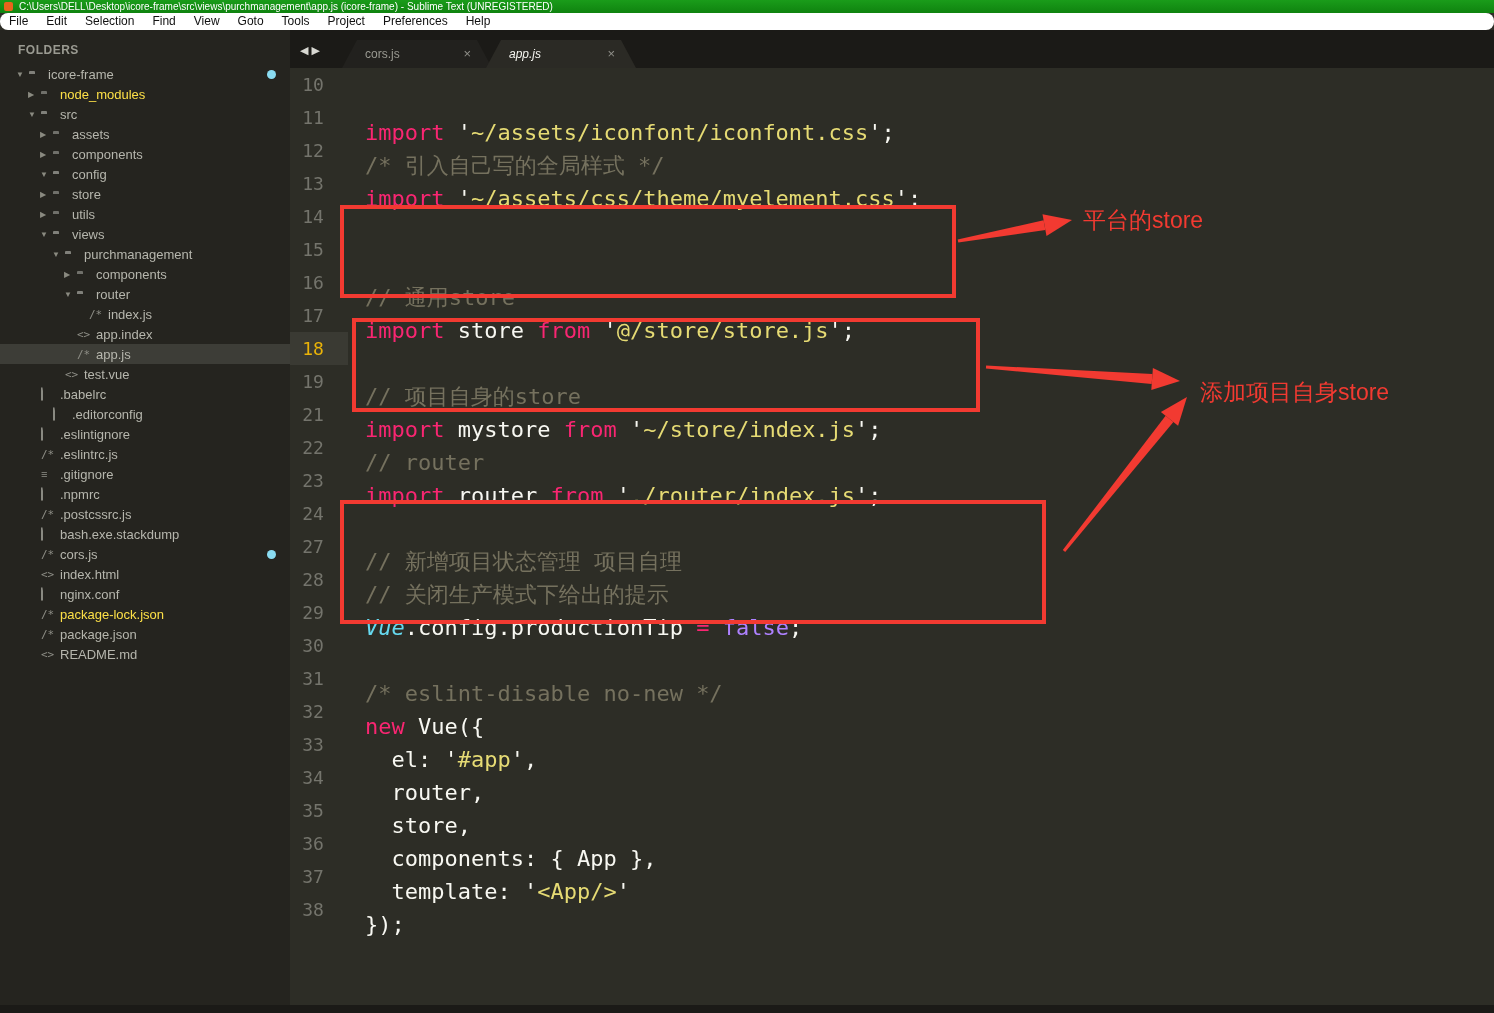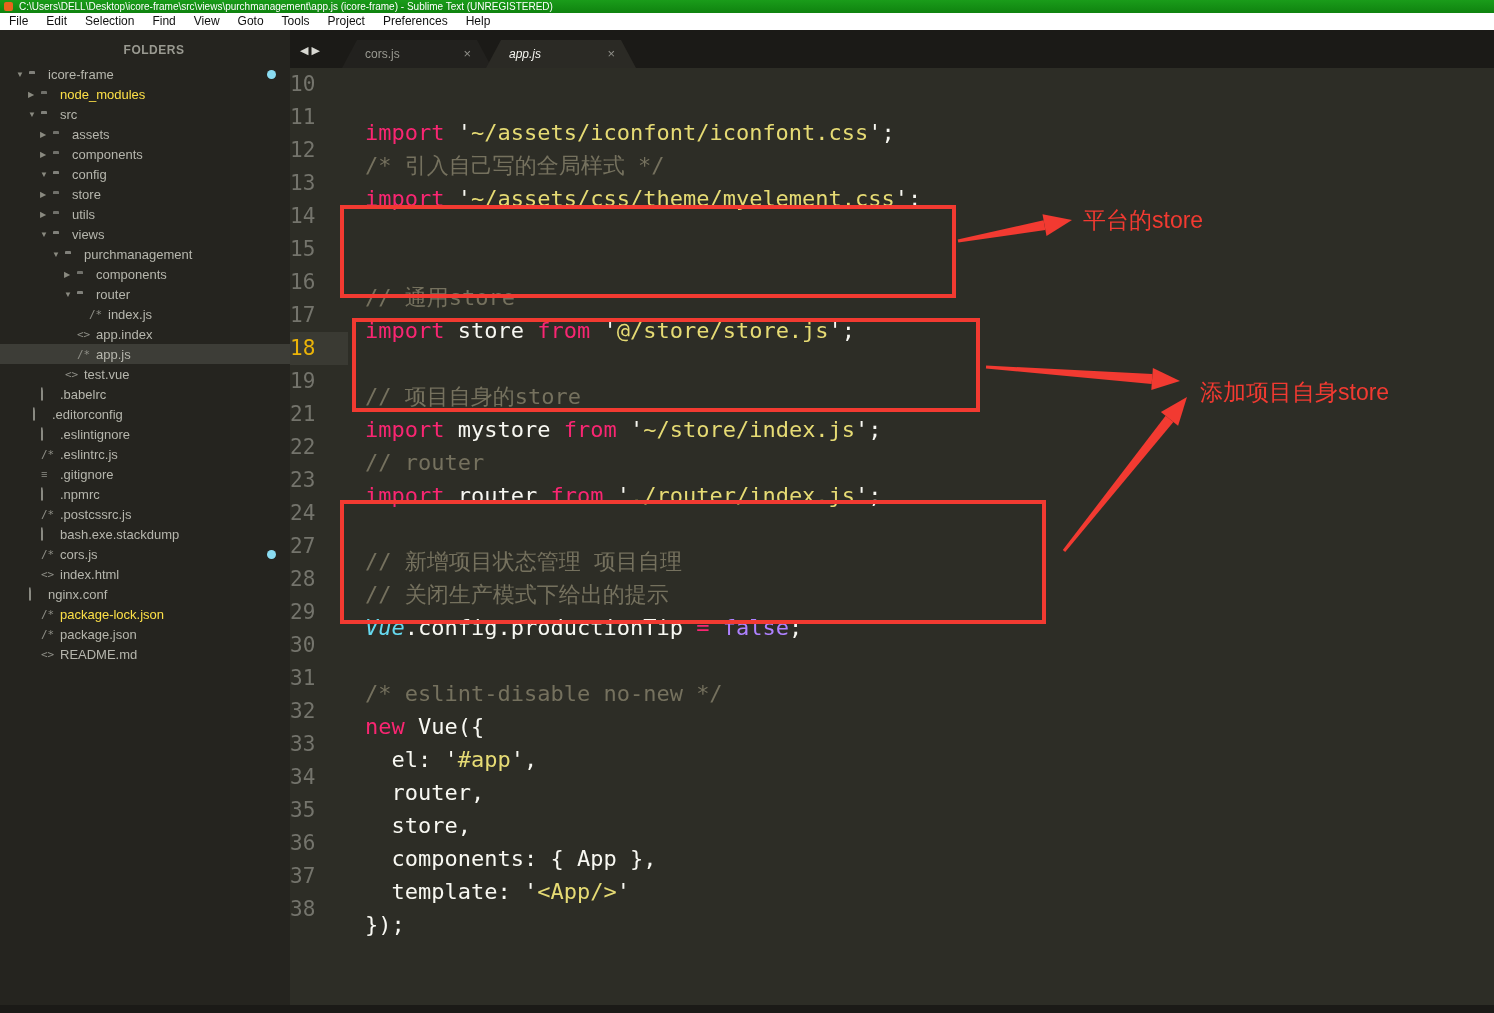--- a/index.html
+++ b/index.html
@@ -5,30 +5,30 @@
   * { margin:0; padding:0; box-sizing:border-box; }
   html,body { width:1494px; height:1013px; overflow:hidden; background:#2d2d26;
               font-family:"Liberation Sans", sans-serif; }
 
   
   .titlebar { position:absolute; left:0; top:0; width:1494px; height:13px;
               background:linear-gradient(#1a9c1a,#0f830f); display:flex; align-items:center; }
   .app-icon { width:9px; height:9px; background:#e8641c; border-radius:2px; margin:0 6px 0 4px; }
   .title-text { color:#fff; font-size:10px; line-height:13px; white-space:nowrap; }
   .menubar { position:absolute; left:0; top:13px; width:1494px; height:17px;
-             background:#fff; display:flex; align-items:center; }
+             background:#fff; display:flex; align-items:center;border-radius:8px; }
   .menu-item { color:#111; font-size:12px; padding:0 9px; height:17px; line-height:17px; cursor:default; }
 
   
   .main { position:absolute; left:0; top:30px; width:1494px; height:975px; background:#161613; }
   .statusbar { position:absolute; left:0; bottom:0; width:1494px; height:8px; background:#1b1a17; }
 
   
   .sidebar { position:absolute; left:0; top:0; width:290px; height:975px; background:#25241f; overflow:hidden; }
-  .folders-header { color:#9a9a91; font-size:12px; font-weight:bold; letter-spacing:.5px; padding:13px 0 7px 18px;text-align:center; }
+  .folders-header { color:#9a9a91; font-size:12px; font-weight:bold; letter-spacing:.5px; padding:13px 0 7px 18px; }
   .trow { position:relative; height:20px; display:flex; align-items:center; color:#b6b6ad; font-size:13px;
           white-space:nowrap; cursor:default; }
   .trow.sel { background:#3d3d37; }
   .trow.dim .tlabel { color:#fde047; }
   .tarrow { display:inline-block; width:13px; font-size:8px; color:#8a8a80; text-align:left; flex:none; }
   .ticon { display:inline-block; width:19px; flex:none; color:#8f8f87; font-size:11px; }
   .ico-folder { width:13px; height:10px; background:#70706a; border-radius:1px; position:relative; margin-top:2px; }
   .ico-folder::before { content:""; position:absolute; top:-3px; left:0; width:6px; height:3px;
                         background:inherit; border-radius:1px 1px 0 0; }
   .ico-folder.open { background:#80807a; }
@@ -46,22 +46,22 @@
          border-right:15px solid transparent; width:150px; margin-right:-6px; }
   .tab .lbl { position:absolute; left:8px; top:0; height:28px; line-height:28px; font-size:12px; color:#9a9a92; }
   .tab .x { position:absolute; right:6px; top:0; height:28px; line-height:27px; font-size:13px; color:#8f8f89; }
   .tab.active { border-bottom-color:#2b2a25; }
   .tab.active .lbl { color:#f5f5f0; font-style:italic; }
 
   
   .code { position:absolute; left:0; top:38px; width:100%; height:937px; background:#2d2d26; overflow:hidden;
           font-family:"DejaVu Sans Mono", monospace; font-size:22px; }
   .line { height:33px; line-height:33px; white-space:pre; }
-  .ln { display:inline-block; width:58px; padding-right:12px; text-align:left; color:#74746c;
-        font-size:21px; vertical-align:top; }
+  .ln { display:inline-block; width:58px; padding-right:12px; text-align:center; color:#74746c;
+        font-size:18px; vertical-align:top; }
   .line.cur .ln { background:#3a3a33; color:#eab308; }
   .lt { display:inline-block; padding-left:17px; vertical-align:top;margin-top:48px; }
   .tk-k{color:#f92672} .tk-s{color:#e6db74} .tk-q{color:#f8f8f2} .tk-c{color:#75715e}
   .tk-f{color:#66d9ef} .tk-t{color:#66d9ef;font-style:italic} .tk-u{color:#ae81ff} .tk-p{color:#f8f8f2}
 
   
   .anno { position:absolute; left:0; top:0; width:1494px; height:1013px; pointer-events:none; z-index:20; }
   .abox { position:absolute; border:4px solid #f23a31; }
   .albl { position:absolute; color:#f23a31; font-size:23px; font-weight:500; white-space:nowrap; }
 </style>
@@ -169,21 +169,21 @@
         <div class="trow" style="padding-left: 52px;">
           <span class="tarrow"></span>
           <span class="ticon ico-txt">&lt;&gt;</span>
           <span class="tlabel">test.vue</span>
         </div>
         <div class="trow" style="padding-left: 28px;">
           <span class="tarrow"></span>
           <span class="ticon"><span class="ico-file"></span></span>
           <span class="tlabel">.babelrc</span>
         </div>
-        <div class="trow" style="padding-left: 20px;">
+        <div class="trow" style="padding-left: 40px;">
           <span class="tarrow"></span>
           <span class="ticon"><span class="ico-file"></span></span>
           <span class="tlabel">.editorconfig</span>
         </div>
         <div class="trow" style="padding-left: 28px;">
           <span class="tarrow"></span>
           <span class="ticon"><span class="ico-file"></span></span>
           <span class="tlabel">.eslintignore</span>
         </div>
         <div class="trow" style="padding-left: 28px;">
@@ -215,21 +215,21 @@
           <span class="tarrow"></span>
           <span class="ticon ico-txt">/*</span>
           <span class="tlabel">cors.js</span>
           <span class="tdot"></span>
         </div>
         <div class="trow" style="padding-left: 28px;">
           <span class="tarrow"></span>
           <span class="ticon ico-txt">&lt;&gt;</span>
           <span class="tlabel">index.html</span>
         </div>
-        <div class="trow" style="padding-left: 16px;">
+        <div class="trow" style="padding-left: 28px;">
           <span class="tarrow"></span>
           <span class="ticon"><span class="ico-file"></span></span>
           <span class="tlabel">nginx.conf</span>
         </div>
         <div class="trow dim" style="padding-left: 28px;">
           <span class="tarrow"></span>
           <span class="ticon ico-txt">/*</span>
           <span class="tlabel">package-lock.json</span>
         </div>
         <div class="trow" style="padding-left: 28px;">

